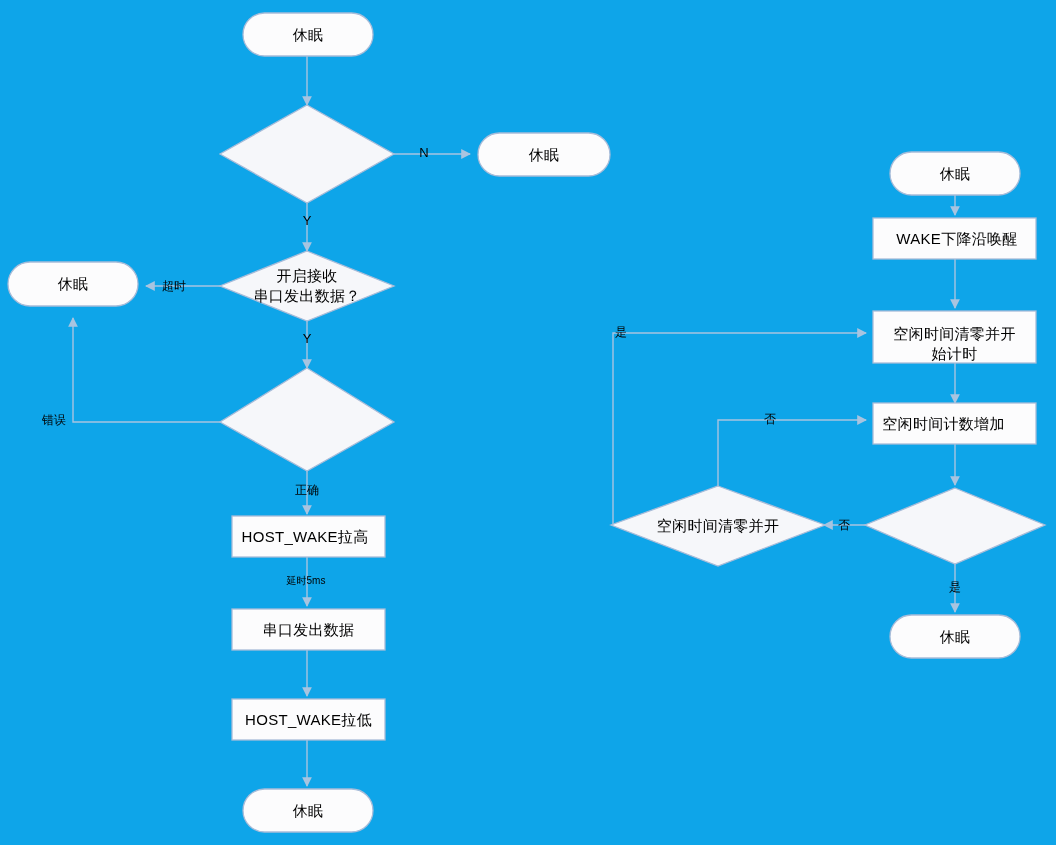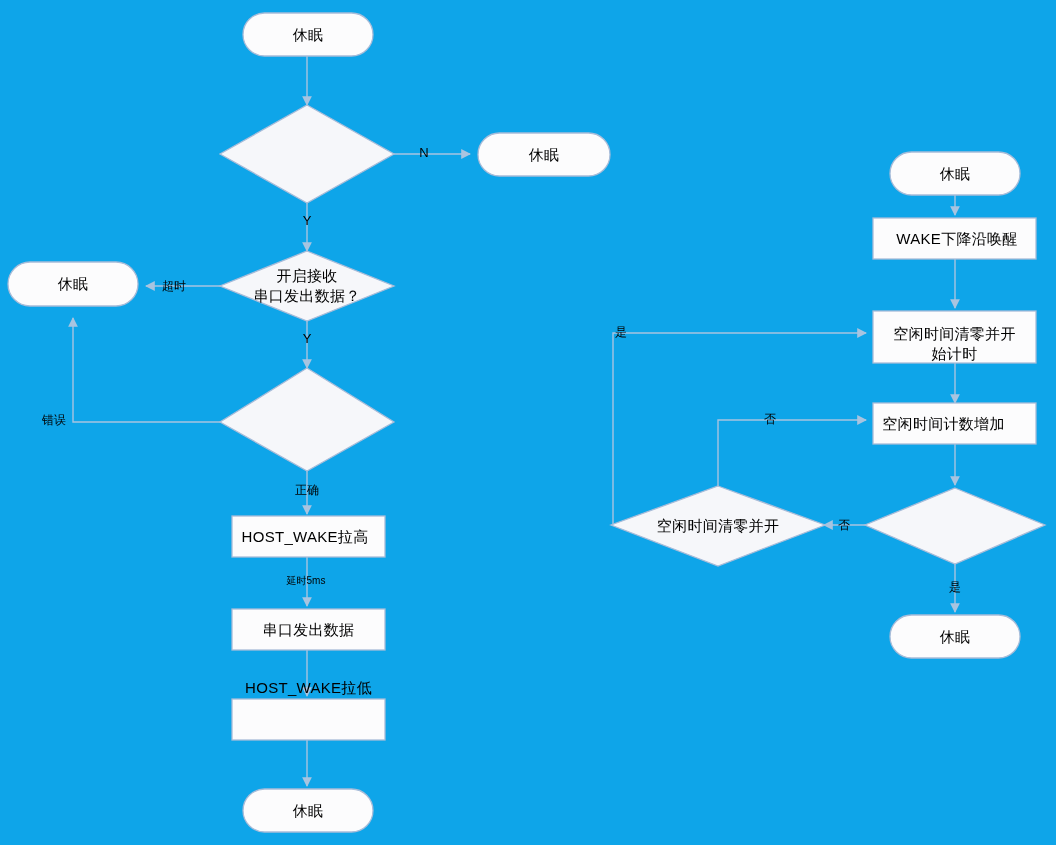--- a/index.html
+++ b/index.html
@@ -121,21 +121,21 @@
   <div class="node-label" style="left:227px;top:256px;width:160px;height:60px;">开启接收
 串口发出数据？</div>
 
   <div class="node-label" style="left:8px;top:262px;width:130px;height:44px;">休眠</div>
 
 
   <div class="node-label" style="left:232px;top:516px;width:146px;height:41px;">HOST_WAKE拉高</div>
 
   <div class="node-label" style="left:232px;top:609px;width:153px;height:41px;">串口发出数据</div>
 
-  <div class="node-label" style="left:232px;top:667px;width:153px;height:41px;">HOST_WAKE拉低</div>
+  <div class="node-label" style="left:232px;top:699px;width:153px;height:41px;">HOST_WAKE拉低</div>
 
   <div class="node-label" style="left:243px;top:789px;width:130px;height:43px;">休眠</div>
 
   <div class="edge-label latin" style="left:412px;top:144px;width:24px;height:18px;">N</div>
 
   <div class="edge-label latin" style="left:295px;top:212px;width:24px;height:18px;">Y</div>
 
   <div class="edge-label" style="left:152px;top:277px;width:44px;height:18px;">超时</div>
 
   <div class="edge-label latin" style="left:295px;top:330px;width:24px;height:18px;">Y</div>

